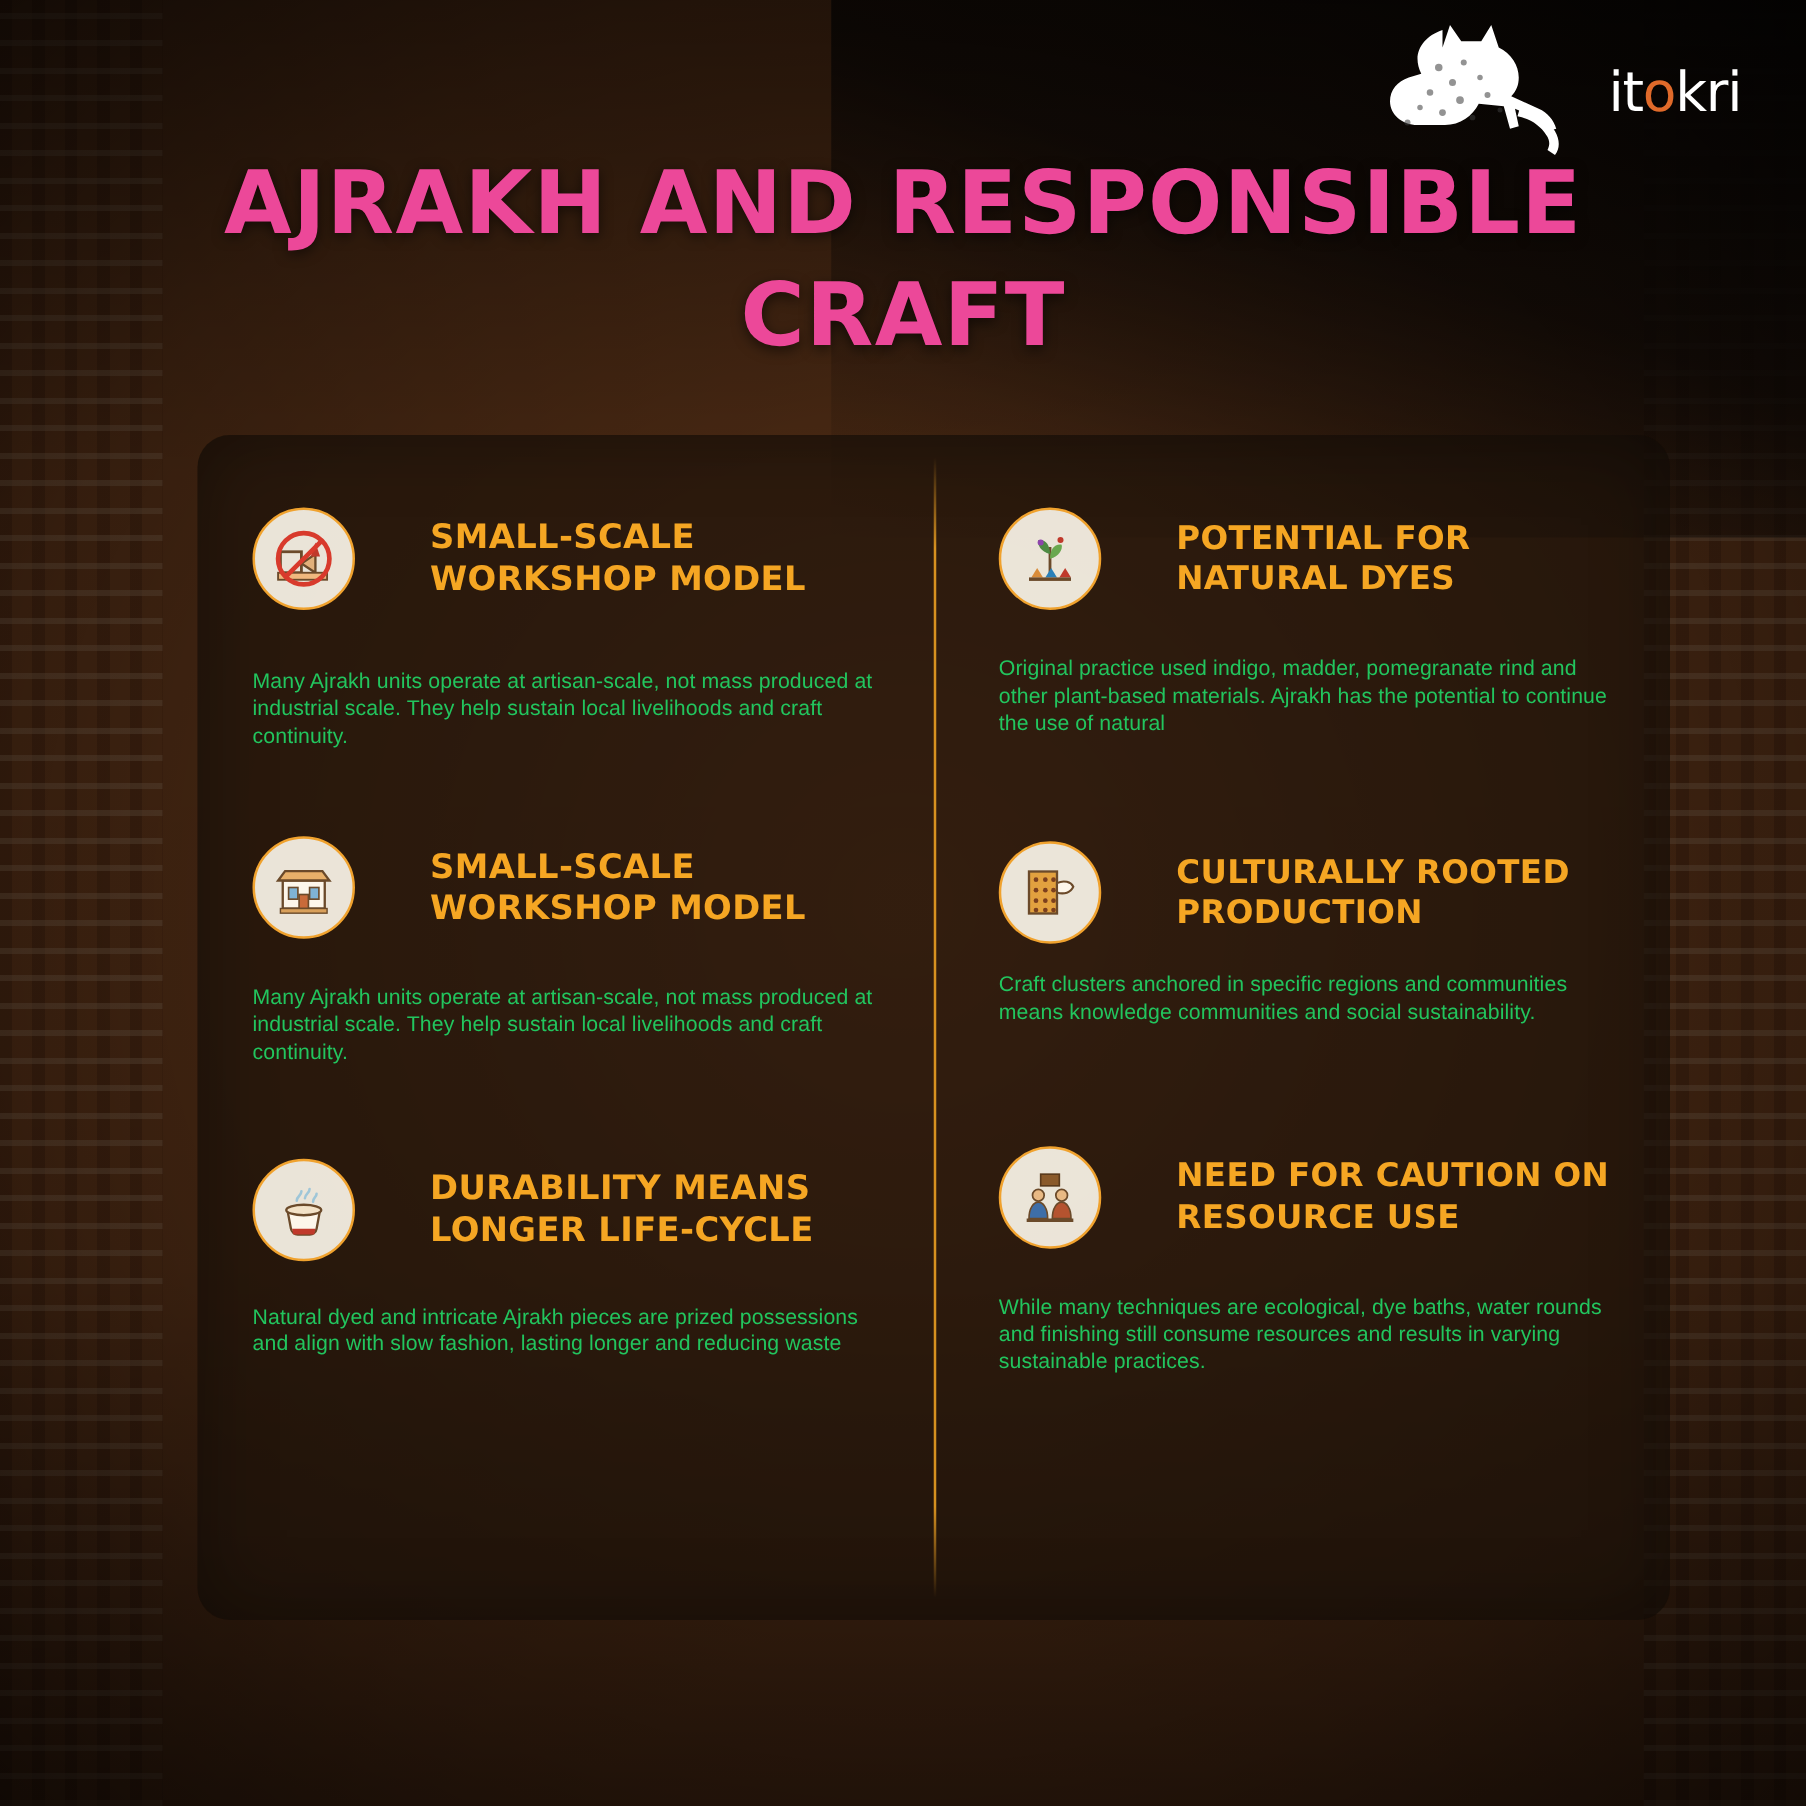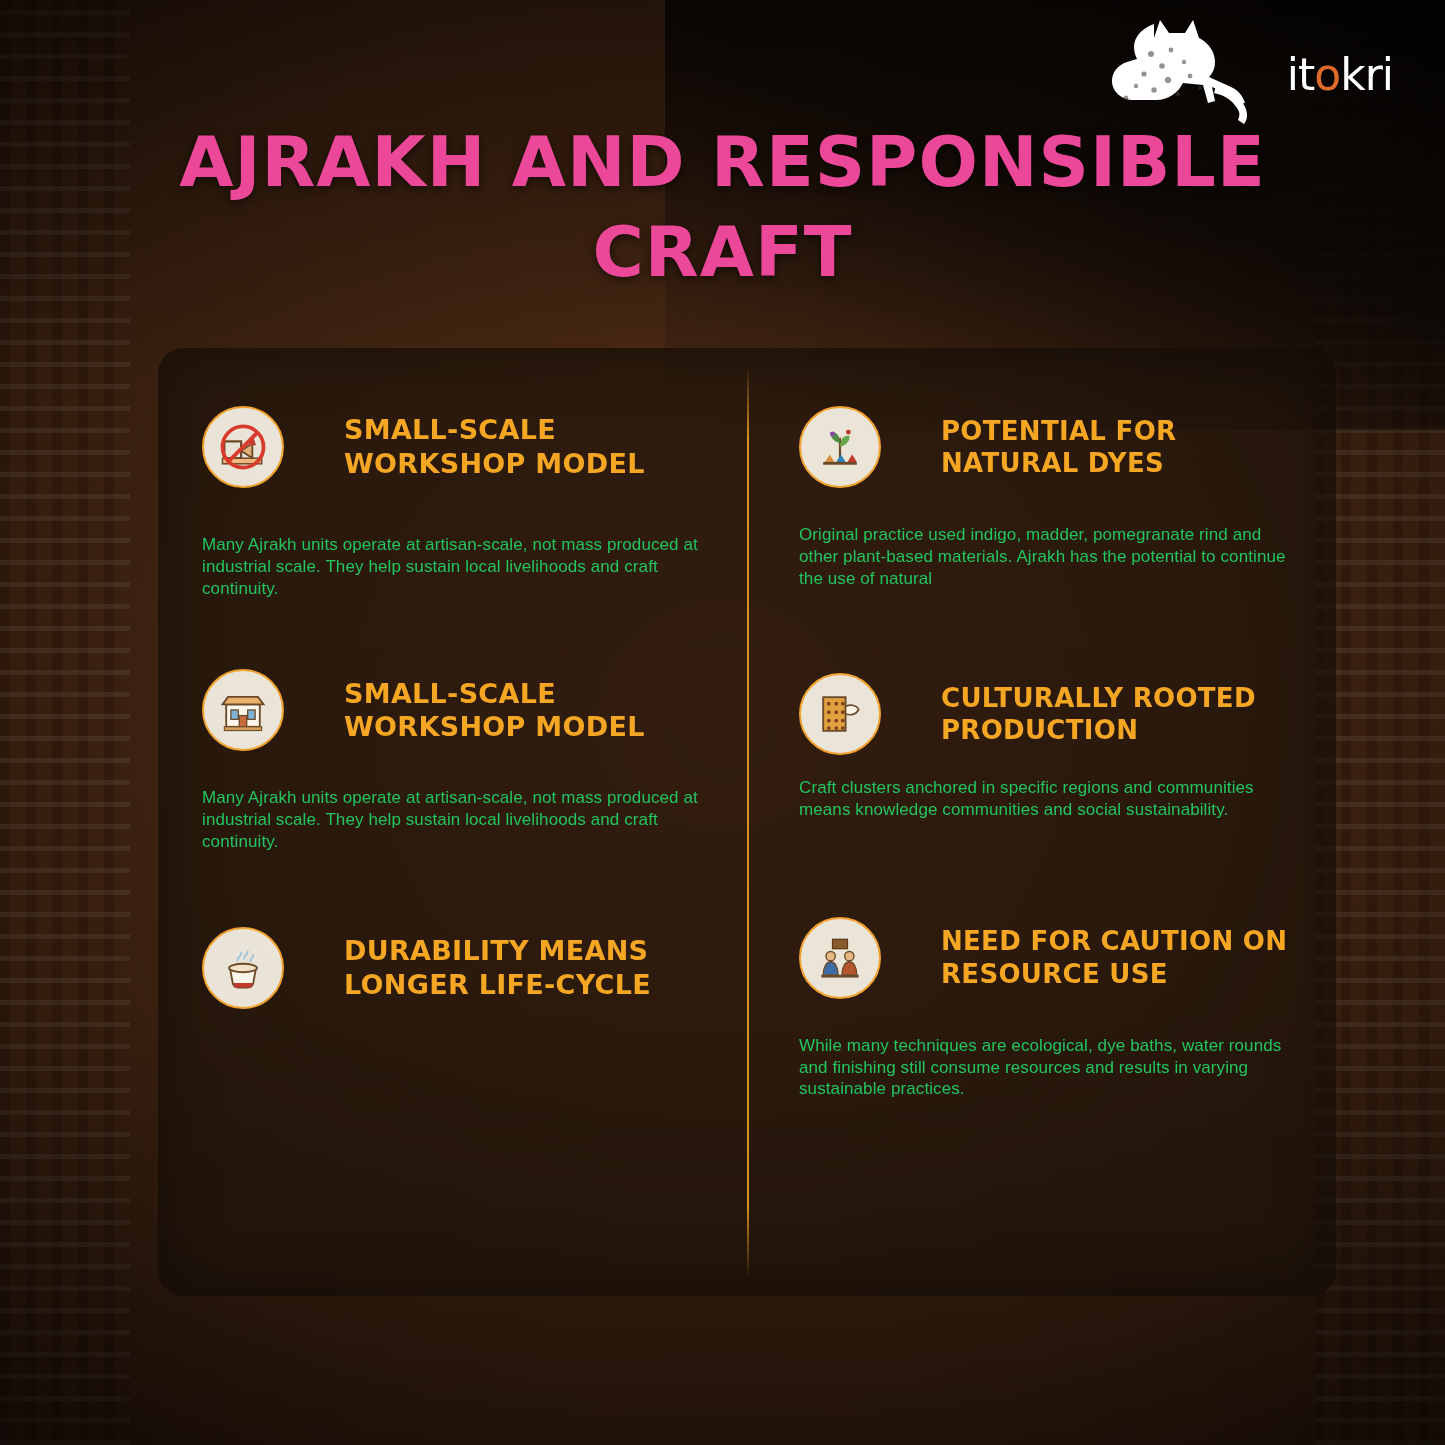--- a/index.html
+++ b/index.html
@@ -265,20 +265,21 @@
           <span class="icon-circle">
             <svg viewBox="0 0 60 60" width="56" height="56" aria-hidden="true">
               <path d="M16 30 h28 l-3 16 a6 6 0 0 1 -6 5 H25 a6 6 0 0 1 -6 -5 z" fill="#fdf6ea" stroke="#6b4a2a" stroke-width="2"></path>
               <ellipse cx="30" cy="30" rx="15" ry="4.5" fill="#f3e2c7" stroke="#6b4a2a" stroke-width="2"></ellipse>
               <path d="M24 22 c0 -4 4 -4 4 -8 M31 20 c0 -4 4 -4 4 -8 M38 23 c0 -4 3 -4 3 -7" stroke="#9fc6d8" stroke-width="2.2" fill="none" stroke-linecap="round"></path>
               <path d="M20 46 h20 l-1 5 H21 z" fill="#c0392b"></path>
             </svg>
           </span>
           <span class="item-title">DURABILITY MEANS LONGER LIFE-CYCLE</span>
         </div>
+        <div class="item-body"> Natural dyed and intricate Ajrakh pieces are prized possessions and align with slow fashion, lasting longer and reducing waste</div>
       </div>
 
     </div>
 
     <div class="col right">
 
       <div class="item">
         <div class="item-head">
           <span class="icon-circle">
             <svg viewBox="0 0 60 60" width="56" height="56" aria-hidden="true">

